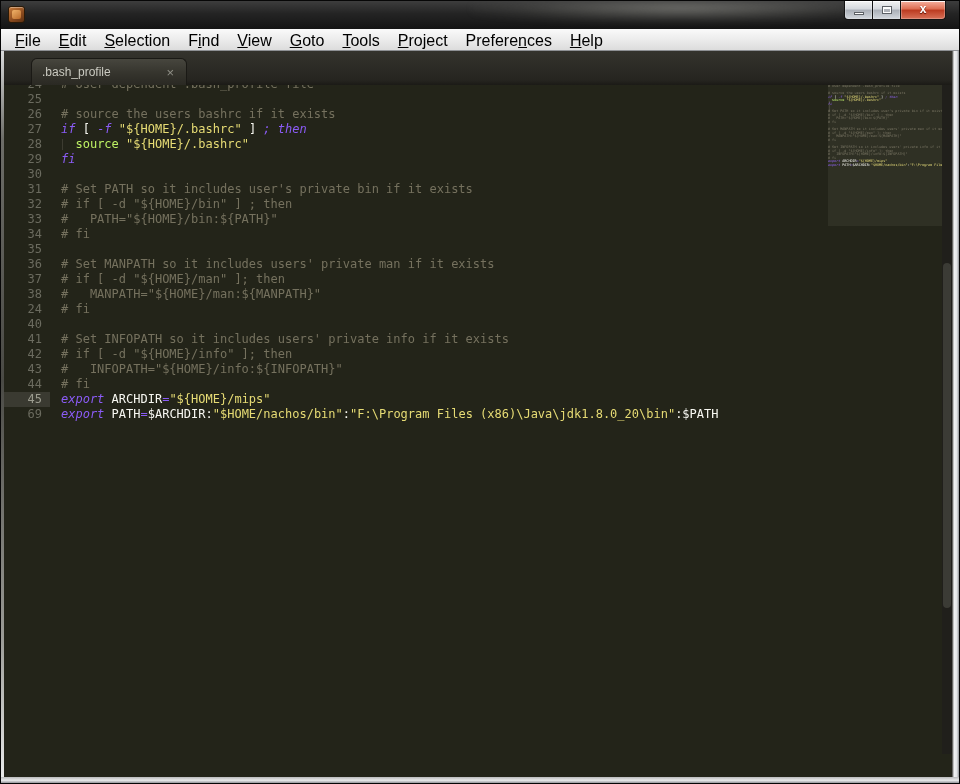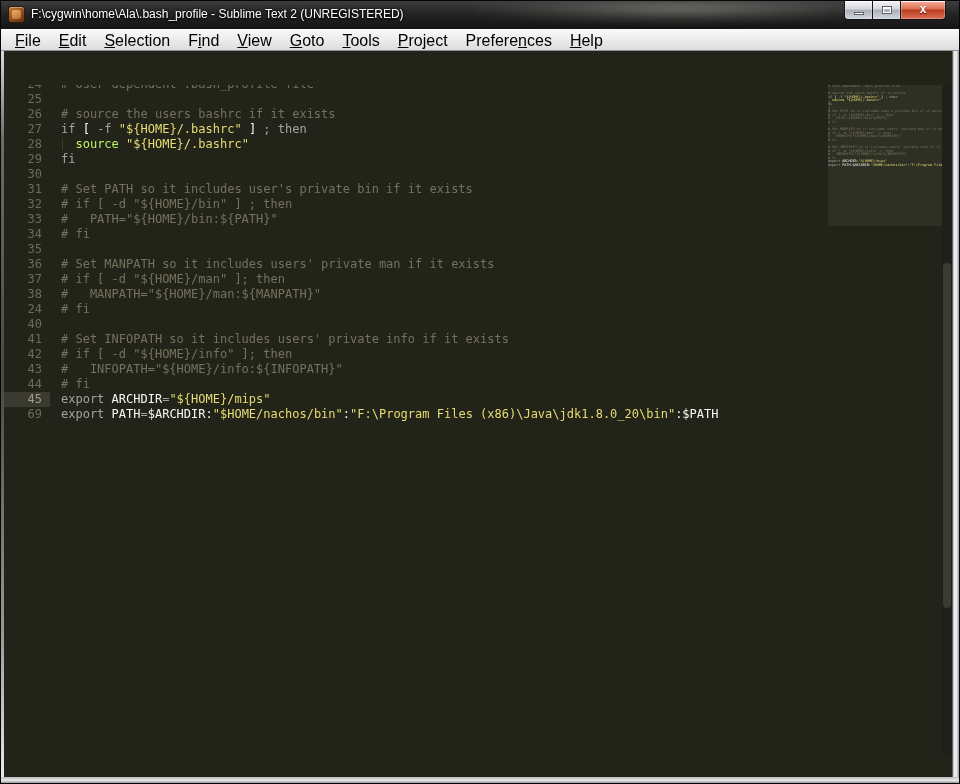--- a/index.html
+++ b/index.html
@@ -57,21 +57,21 @@
 
   
   .editor { position:absolute; top:34px; left:0; right:0; bottom:23px; background:#232419; overflow:hidden; }
   .gutter { position:absolute; left:0; top:-8px; width:46px; font:12px/15px "DejaVu Sans Mono", monospace; color:#6b6b5f; text-align:right; }
   .gut-row { height:15px; padding-right:8px; }
   .gut-active { background:#3a3a31; color:#9c9c8f; }
   .code { position:absolute; left:57px; top:-8px; font:12px/15px "DejaVu Sans Mono", monospace; color:#f8f8f2; }
   .code-row { height:15px; white-space:pre; position:relative; }
   .has-guide::before { content:""; position:absolute; left:1px; top:2px; height:11px; width:1px; background:#3d3c31; }
   .tk-c { color:#75715e;margin-top:23px; }
-  .tk-k { color:#a3a3a3; }
+  .tk-k { color:#8b5cf6;font-style:italic; }
   .tk-s { color:#e6db74; }
   .tk-b { color:#bef264; }
   .tk-p { color:#f8f8f2; }
 
   
   .minimap { position:absolute; top:0; right:10px; width:114px; height:100%; overflow:hidden; }
   .minimap-code { position:absolute; left:0; top:0; font:3.4px/3.6px "DejaVu Sans Mono", monospace; }
   .minimap-code .code-row { height:3.6px; }
   .minimap-viewport { position:absolute; left:-2px; right:-2px; top:0; height:141px; background:rgba(249,248,240,.055); }
   .scrollbar-track { position:absolute; top:0; right:0; width:10px; height:100%; background:#201f1b; }
@@ -88,21 +88,20 @@
 </style>
 </head>
 <body>
 
 <div class="window">
 
   <div class="titlebar">
     <div class="app-icon">
         <div class="app-icon-inner"></div>
       </div>
-    <div class="title-text">F:\cygwin\home\Ala\.bash_profile - Sublime Text 2 (UNREGISTERED)</div>
     <div class="glass-smudge"></div>
     <div class="win-controls">
       <div class="win-btn min">
           <span class="glyph-min"></span>
         </div>
       <div class="win-btn max">
           <span class="glyph-max"></span>
         </div>
       <div class="win-btn close">
           <span class="glyph-close">x</span>
@@ -119,20 +118,26 @@
       <div class="menu-item"><span></span><span class="mn">G</span><span>oto</span></div>
       <div class="menu-item"><span></span><span class="mn">T</span><span>ools</span></div>
       <div class="menu-item"><span></span><span class="mn">P</span><span>roject</span></div>
       <div class="menu-item"><span>Prefere</span><span class="mn">n</span><span>ces</span></div>
       <div class="menu-item"><span></span><span class="mn">H</span><span>elp</span></div>
     </div>
 
   <div class="content">
     <div class="inner">
 
+      <div class="tabbar">
+        <div class="tab">
+          <span class="tab-label">.bash_profile</span>
+          <span class="tab-close">×</span>
+        </div>
+      </div>
 
       <div class="editor">
         <div class="gutter" id="gutter">
             <div class="gut-row">24</div>
             <div class="gut-row">25</div>
             <div class="gut-row">26</div>
             <div class="gut-row">27</div>
             <div class="gut-row">28</div>
             <div class="gut-row">29</div>
             <div class="gut-row">30</div>

